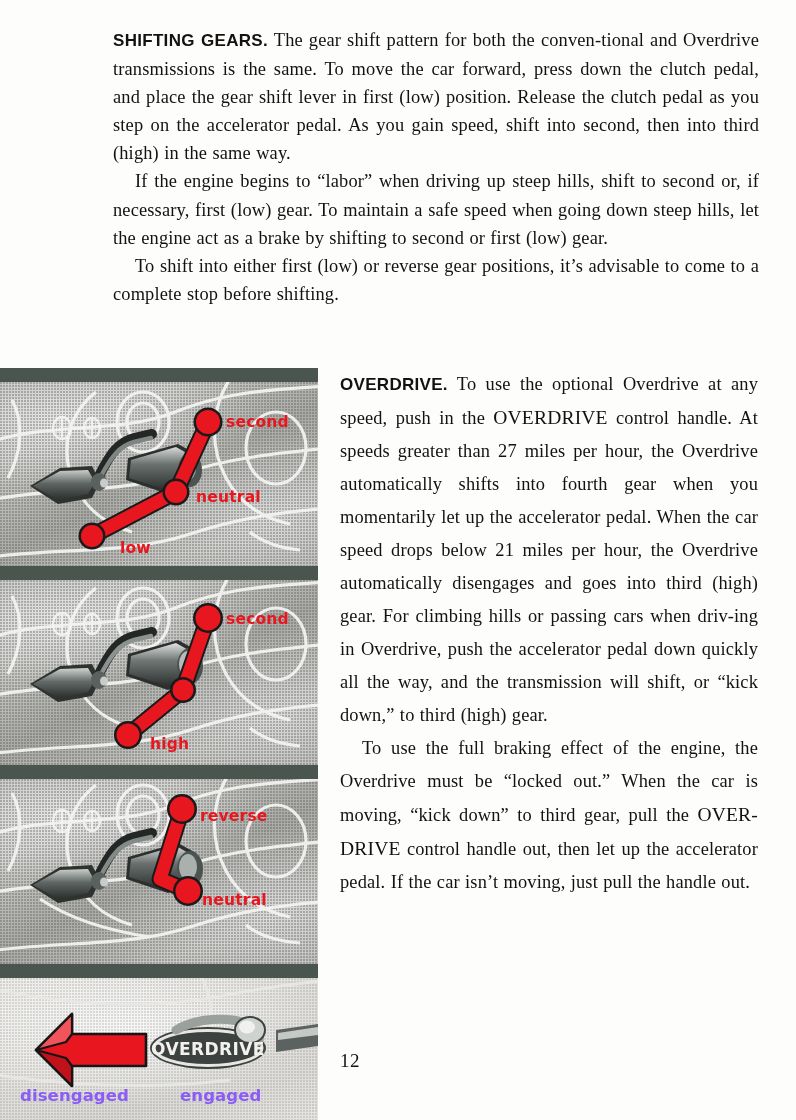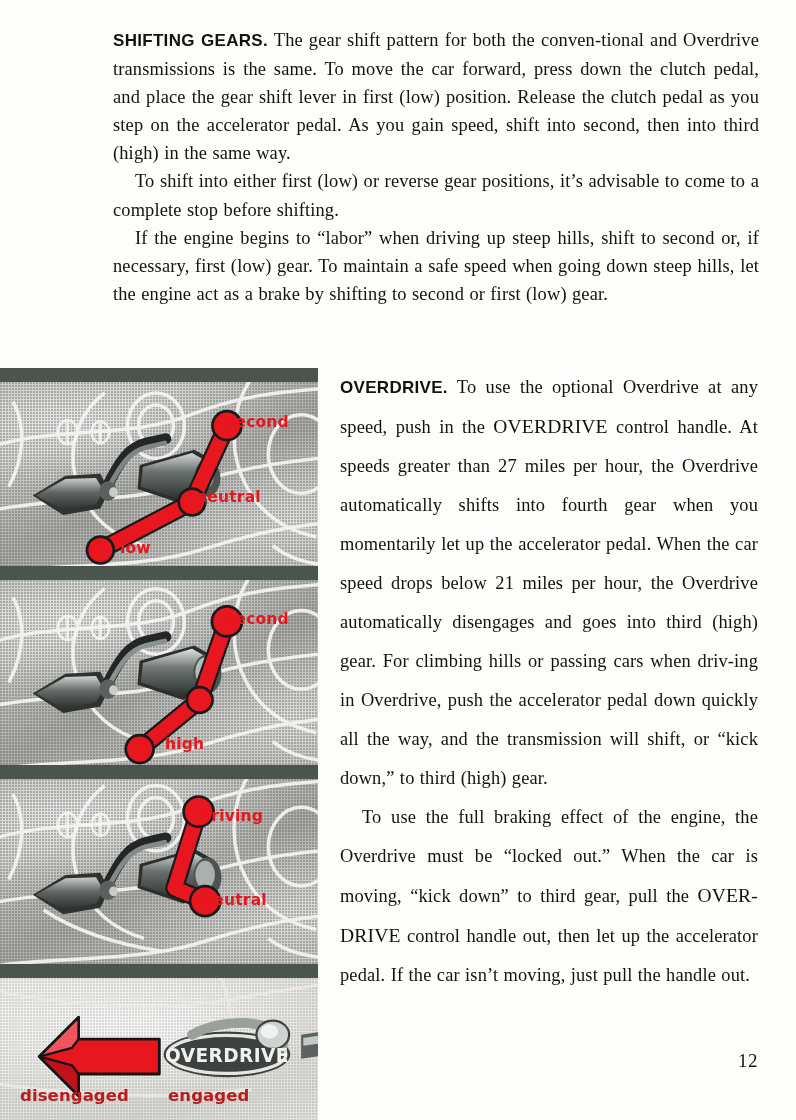--- a/index.html
+++ b/index.html
@@ -85,21 +85,20 @@
     height: 14px;
     background: #4b554f;
     z-index: 6;
   }
 
   .panel {
     position: absolute;
     left: 0;
     width: 318px;
     overflow: hidden;
-    padding-left: 29px;
   }
 
   
   .panel-bg {
     position: absolute;
     inset: 0;
     background:
       radial-gradient(ellipse 120% 70% at 18% 20%, rgba(255,255,255,0.55) 0%, rgba(255,255,255,0) 55%),
       radial-gradient(ellipse 90% 80% at 85% 75%, rgba(255,255,255,0.4) 0%, rgba(255,255,255,0) 60%),
       linear-gradient(155deg, #b9bab6 0%, #c9cac6 25%, #a9aaa6 52%, #c3c4c0 78%, #b2b3af 100%);
@@ -148,64 +147,64 @@
   .od-panel-bg::after {
     content: "";
     position: absolute;
     inset: 0;
     background-image: radial-gradient(circle at 1px 1px, rgba(90,94,90,0.18) 0.8px, transparent 1px);
     background-size: 3px 3px;
   }
   .od-label {
     position: absolute;
     z-index: 6;
-    color: #b91c1c;
+    color: #8b5cf6;
     font-family: "DejaVu Sans", "Liberation Sans", sans-serif;
     font-weight: bold;
     font-size: 16.5px;
     letter-spacing: 0.1px;
     white-space: nowrap;
   }
 
   
   .text-col {
     position: absolute;
     left: 340px;
     top: 0;
     width: 418px;
   }
   .text-col p.body-par {
     font-size: 18.4px;
-    line-height: 39px;
+    line-height: 33px;
   }
   .text-col p.body-par:first-child { text-indent: 0; }
 
   .folio {
     position: absolute;
     left: 340px;
     top: 682px;
     width: 418px;
-    text-align: right;
+    text-align: left;
     font-size: 19px;
     letter-spacing: 0.5px;
   }
 </style>
 </head>
 <body>
 
 <div class="page">
 
   <div class="top-block">
 
     <p class="body-par"><span class="run-head">SHIFTING GEARS</span><span class="run-head">.</span>
       <span>The gear shift pattern for both the conven-tional and Overdrive transmissions is the same. To move the car forward, press down the clutch pedal, and place the gear shift lever in first (low) position. Release the clutch pedal as you step on the accelerator pedal. As you gain speed, shift into second, then into third (high) in the same way.</span></p>
 
+    <p class="body-par">If the engine begins to “labor” when driving up steep hills, shift to second or, if necessary, first (low) gear. To maintain a safe speed when going down steep hills, let the engine act as a brake by shifting to second or first (low) gear.</p>
+
     <p class="body-par">To shift into either first (low) or reverse gear positions, it’s advisable to come to a complete stop before shifting.</p>
-
-    <p class="body-par">If the engine begins to “labor” when driving up steep hills, shift to second or, if necessary, first (low) gear. To maintain a safe speed when going down steep hills, let the engine act as a brake by shifting to second or first (low) gear.</p>
   </div>
 
   <div class="lower">
 
     <div class="illus-col">
 
       <div class="divider-bar" style="top:0;"></div>
 
       <div class="panel" style="top:14px;height:184px;">
         <div class="panel-bg"></div>
@@ -333,21 +332,21 @@
             <circle cx="128" cy="155" r="14" fill="#1a1a1a"></circle>
               <circle cx="128" cy="155" r="11.5" fill="#e8161f"></circle>
             <circle cx="183" cy="110" r="13" fill="#1a1a1a"></circle>
               <circle cx="183" cy="110" r="10.5" fill="#e8161f"></circle>
             <circle cx="208" cy="38" r="15" fill="#1a1a1a"></circle>
               <circle cx="208" cy="38" r="12.5" fill="#e8161f"></circle>
           </g>
         </svg>
 
         <span class="plabel" style="left:226px;top:30px;">second</span>
-        <span class="plabel" style="left:150px;top:155px;margin-left:15px;">high</span>
+        <span class="plabel" style="left:150px;top:155px;">high</span>
       </div>
 
       <div class="divider-bar" style="top:397px;"></div>
 
       <div class="panel" style="top:411px;height:185px;">
         <div class="panel-bg"></div>
 
         <svg class="ghost" viewBox="0 0 318 185" preserveAspectRatio="none">
           <g fill="none" stroke="#f4f4f2" stroke-width="3.2" opacity="0.92">
             <path d="M-10,56 C50,36 120,48 175,26 C215,10 250,4 330,0"></path>
@@ -399,21 +398,21 @@
           <g>
             <path d="M182,30 L160,100 L188,112" stroke="#1a1a1a" stroke-width="17" fill="none" stroke-linecap="round" stroke-linejoin="round"></path>
             <path d="M182,30 L160,100 L188,112" stroke="#e8161f" stroke-width="13" fill="none" stroke-linecap="round" stroke-linejoin="round"></path>
             <circle cx="182" cy="30" r="15" fill="#1a1a1a"></circle>
               <circle cx="182" cy="30" r="12.5" fill="#e8161f"></circle>
             <circle cx="188" cy="112" r="15" fill="#1a1a1a"></circle>
               <circle cx="188" cy="112" r="12.5" fill="#e8161f"></circle>
           </g>
         </svg>
 
-        <span class="plabel" style="left:200px;top:28px;">driving</span>
+        <span class="plabel" style="left:200px;top:28px;">reverse</span>
         <span class="plabel" style="left:202px;top:112px;">neutral</span>
       </div>
 
       <div class="divider-bar" style="top:596px;"></div>
 
       <div class="panel" style="top:610px;height:142px;">
         <div class="od-panel-bg"></div>
 
         <svg class="art" viewBox="0 0 318 142">
           <g fill="none" stroke="#e9e8e5" stroke-width="3" opacity="0.9">
@@ -437,21 +436,21 @@
             <text x="208" y="77" text-anchor="middle" font-family="DejaVu Sans, Liberation Sans, sans-serif" font-size="17" font-weight="bold" fill="#f2f1ee" letter-spacing="0.4">OVERDRIVE</text>
           </g>
 
           <g>
             <path d="M276,52 L318,46 L318,68 L276,74 Z" fill="#5b625f"></path>
             <path d="M278,55 L318,49 L318,57 L278,62 Z" fill="#c4c9c6"></path>
           </g>
         </svg>
 
         <span class="od-label" style="left:20px;top:108px;">disengaged</span>
-        <span class="od-label" style="left:168px;top:108px;">engaged</span>
+        <span class="od-label" style="left:180px;top:108px;">engaged</span>
       </div>
 
     </div>
 
     <div class="text-col">
 
       <p class="body-par"><span class="run-head">OVERDRIVE</span><span class="run-head">.</span>
         <span>To use the optional Overdrive at any speed, push in the </span><span class="caps-serif">OVERDRIVE</span><span> control handle. At speeds greater than 27 miles per hour, the Overdrive automatically shifts into fourth gear when you momentarily let up the accelerator pedal. When the car speed drops below 21 miles per hour, the Overdrive automatically disengages and goes into third (high) gear. For climbing hills or passing cars when driv-ing in Overdrive, push the accelerator pedal down quickly all the way, and the transmission will shift, or “kick down,” to third (high) gear.</span></p>
 
       <p class="body-par"><span>To use the full braking effect of the engine, the Overdrive must be “locked out.” When the car is moving, “kick down” to third gear, pull the </span><span class="caps-serif">OVER-DRIVE</span><span> control handle out, then let up the accelerator pedal. If the car isn’t moving, just pull the handle out.</span></p>

